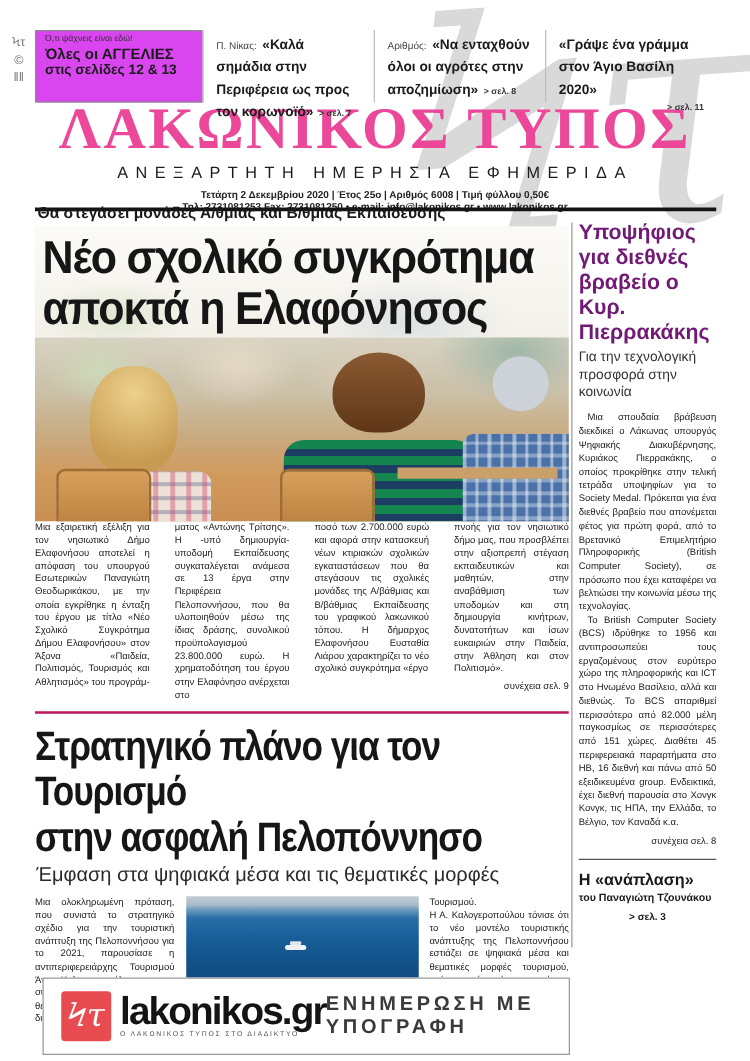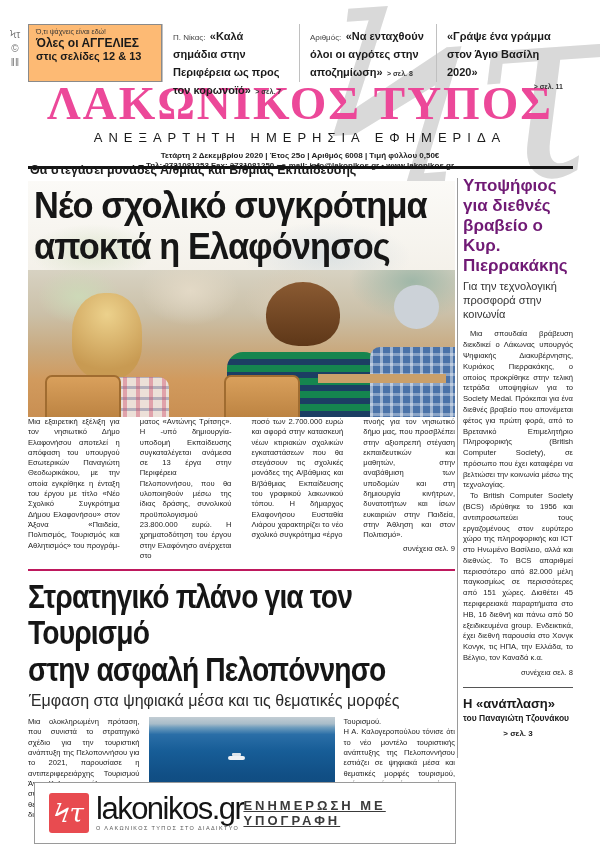--- a/index.html
+++ b/index.html
@@ -8,21 +8,21 @@
   
   .watermark{position:absolute;top:-28px;right:-10px;font-family:"DejaVu Serif",serif;
              font-style:italic;font-size:250px;color:#d9d9d9;z-index:0;line-height:1;
              transform:rotate(-4deg);}
   
   .stamps{position:absolute;left:6px;top:30px;width:18px;display:flex;flex-direction:column;
           gap:4px;align-items:center;color:#777;font-size:10px;z-index:2;}
   .stamps .st{line-height:1;}
   
   .topstrip{position:absolute;left:28px;top:24px;width:545px;height:58px;display:flex;z-index:2;}
-  .adbox{border:1px solid #8a8a8a;padding:3px 7px;width:118px;background:#fdba74;}
+  .adbox{border:1px solid #8a8a8a;padding:3px 7px;width:118px;background:#d946ef;}
   .adbox .l1{font-size:7px;color:#333;}
   .adbox .l2{font-size:12px;font-weight:bold;margin-top:1px;}
   .adbox .l3{font-size:11px;font-weight:bold;}
   .teaser{padding:2px 10px;border-left:1px solid #c0c0c0;flex:1;}
   .teaser:first-of-type{border-left:none;}
   .t-pre{font-size:8px;color:#444;}
   .t-txt{font-size:11px;font-weight:bold;line-height:1.18;display:inline;}
   .t-pg{font-size:7px;font-weight:bold;color:#333;}
   .t-pg.block{display:block;text-align:right;margin-top:3px;}
   
@@ -90,23 +90,23 @@
       background:repeating-linear-gradient(90deg,rgba(176,92,60,.65) 0 7px,transparent 7px 12px);}
   .sea-wall{position:absolute;left:0;right:0;bottom:0;height:3px;background:#e9e5dc;}
   .sea-ship{position:absolute;left:43%;top:40%;width:17px;height:4px;background:#eef1f4;border-radius:2px;}
   .ship-top{width:9px;height:3px;background:#dde4ea;margin:-3px auto 0;border-radius:1px;}
   
   .banner{position:absolute;left:34px;top:782px;width:422px;height:62px;border:1px solid #9a9a9a;
           display:flex;align-items:center;padding:0 14px;box-sizing:border-box;z-index:2;background:#fff;}
   .logo-box{width:40px;height:40px;border-radius:3px;display:flex;align-items:center;justify-content:center;
             color:#fff;font-family:"DejaVu Serif",serif;font-style:italic;font-size:26px;flex:none;}
   .logo-txt{margin-left:7px;}
-  .logo-name{font-size:31px;font-weight:normal;letter-spacing:-1.5px;color:#141414;line-height:.9;}
+  .logo-name{font-size:31px;font-weight:bold;letter-spacing:-1.5px;color:#141414;line-height:.9;}
   .logo-tag{font-size:5.5px;letter-spacing:1.4px;color:#555;margin-top:2px;}
-  .slogan{margin-left:auto;font-size:13px;font-weight:bold;letter-spacing:3px;color:#3a3a3a;text-decoration:underline;}
+  .slogan{margin-left:auto;font-size:16px;font-weight:bold;letter-spacing:3px;color:#3a3a3a;}
   
   .sidebar{position:absolute;left:463px;top:176px;width:110px;z-index:2;}
   .side-rule{position:absolute;left:457px;top:178px;width:1px;height:580px;background:#9a9a9a;z-index:2;}
   .sb-title{font-size:17px;font-weight:bold;line-height:1.18;color:#701a75;}
   .sb-sub{font-size:11px;font-weight:normal;color:#333;line-height:1.25;margin-top:4px;}
   .sb-body{margin-top:8px;font-size:7.6px;line-height:1.42;text-align:justify;color:#222;}
   .sb-body p{margin:0;text-indent:7px;}
   .sb-cont{text-align:right;font-size:7.6px;margin-top:4px;color:#222;}
   .sb-div{border:none;border-top:1px solid #555;margin:10px 0 8px;}
   .sb2-title{font-size:13px;font-weight:bold;}

